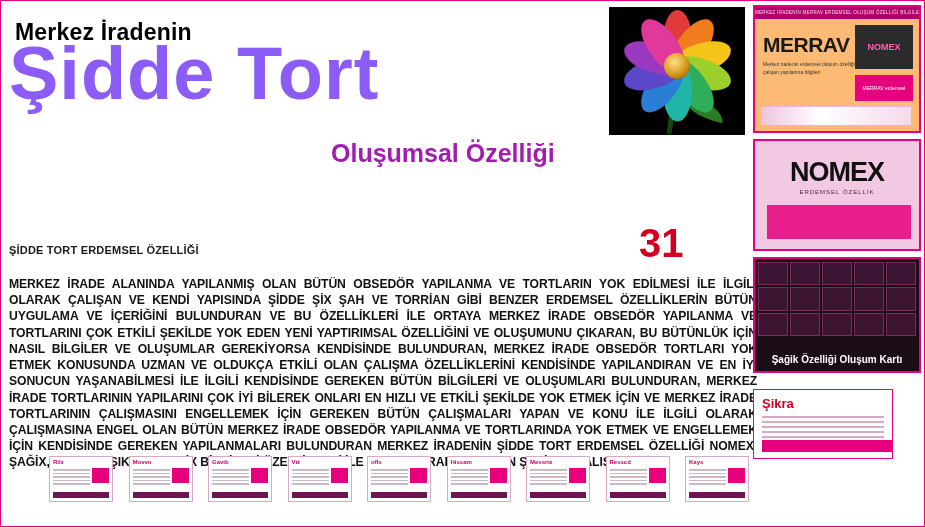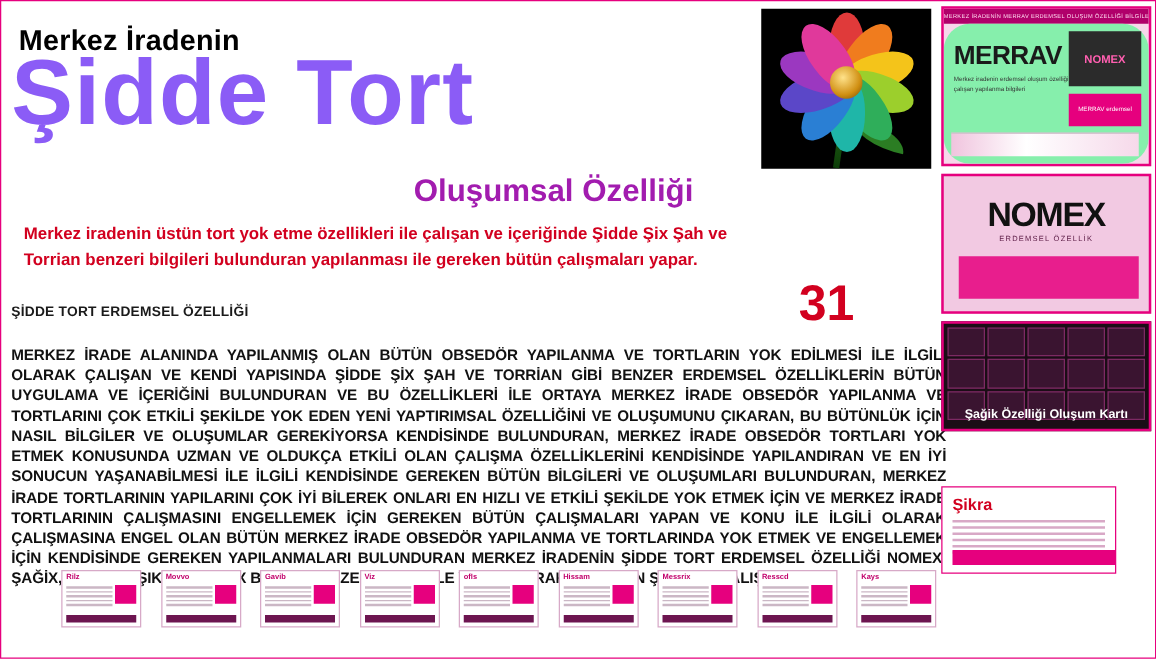--- a/index.html
+++ b/index.html
@@ -169,22 +169,21 @@
     font-size: 4.5px;
     line-height: 12px;
     text-align: center;
     letter-spacing: 0.3px;
     overflow: hidden;
     white-space: nowrap;
   }
   .merrav-body {
     position: relative;
     height: 112px;
-    background: #86efac;
-    border-radius: 21px;
+    background: #fdba74;
   }
   .merrav-logo {
     position: absolute;
     left: 8px;
     top: 14px;
     font-size: 21px;
     font-weight: bold;
     color: #1a1a1a;
     letter-spacing: -0.5px;
   }
@@ -267,21 +266,21 @@
     width: 144px;
     height: 34px;
     background: #e6007e;
     opacity: .85;
   }
 
   .card-sagik {
     left: 752px;
     top: 256px;
     width: 168px;
-    height: 88px;
+    height: 116px;
     background: #1b0d16;
   }
   .sagik-grid {
     position: absolute;
     left: 3px;
     top: 3px;
     right: 3px;
     height: 74px;
     display: grid;
     grid-template-columns: repeat(5, 1fr);
@@ -397,21 +396,20 @@
 </style>
 </head>
 <body>
 
 <div class="page">
 
   <div class="eyebrow">Merkez İradenin</div>
   <div class="mega-title">Şidde Tort</div>
   <div class="subtitle">Oluşumsal Özelliği</div>
 
-  <div class="intro">Merkez iradenin üstün tort yok etme özellikleri ile çalışan ve içeriğinde Şidde Şix Şah ve Torrian benzeri bilgileri bulunduran yapılanması ile gereken bütün çalışmaları yapar.</div>
 
   <div class="section-head">ŞİDDE TORT ERDEMSEL ÖZELLİĞİ</div>
 
   <div class="body-text">MERKEZ İRADE ALANINDA YAPILANMIŞ OLAN BÜTÜN OBSEDÖR YAPILANMA VE TORTLARIN YOK EDİLMESİ İLE İLGİLİ OLARAK ÇALIŞAN VE KENDİ YAPISINDA ŞİDDE ŞİX ŞAH VE TORRİAN GİBİ BENZER ERDEMSEL ÖZELLİKLERİN BÜTÜN UYGULAMA VE İÇERİĞİNİ BULUNDURAN VE BU ÖZELLİKLERİ İLE ORTAYA MERKEZ İRADE OBSEDÖR YAPILANMA VE TORTLARINI ÇOK ETKİLİ ŞEKİLDE YOK EDEN YENİ YAPTIRIMSAL ÖZELLİĞİNİ VE OLUŞUMUNU ÇIKARAN, BU BÜTÜNLÜK İÇİN NASIL BİLGİLER VE OLUŞUMLAR GEREKİYORSA KENDİSİNDE BULUNDURAN, MERKEZ İRADE OBSEDÖR TORTLARI YOK ETMEK KONUSUNDA UZMAN VE OLDUKÇA ETKİLİ OLAN ÇALIŞMA ÖZELLİKLERİNİ KENDİSİNDE YAPILANDIRAN VE EN İYİ SONUCUN YAŞANABİLMESİ İLE İLGİLİ KENDİSİNDE GEREKEN BÜTÜN BİLGİLERİ VE OLUŞUMLARI BULUNDURAN, MERKEZ İRADE TORTLARININ YAPILARINI ÇOK İYİ BİLEREK ONLARI EN HIZLI VE ETKİLİ ŞEKİLDE YOK ETMEK İÇİN VE MERKEZ İRADE TORTLARININ ÇALIŞMASINI ENGELLEMEK İÇİN GEREKEN BÜTÜN ÇALIŞMALARI YAPAN VE KONU İLE İLGİLİ OLARAK ÇALIŞMASINA ENGEL OLAN BÜTÜN MERKEZ İRADE OBSEDÖR YAPILANMA VE TORTLARINDA YOK ETMEK VE ENGELLEMEK İÇİN KENDİSİNDE GEREKEN YAPILANMALARI BULUNDURAN MERKEZ İRADENİN ŞİDDE TORT ERDEMSEL ÖZELLİĞİ NOMEX, ŞAĞİX, MERRAV, ŞIKRA VE AŞİX BİLGİLERİ ÖZELLİKLERİ İLE YAPILANARAK GEREKEN ŞEKİLDE ÇALIŞIR.</div>
 
   <div class="bignum">31</div>
 
   <div class="flower-box">
     <div class="stem"></div>
     <div class="leaf"></div>

